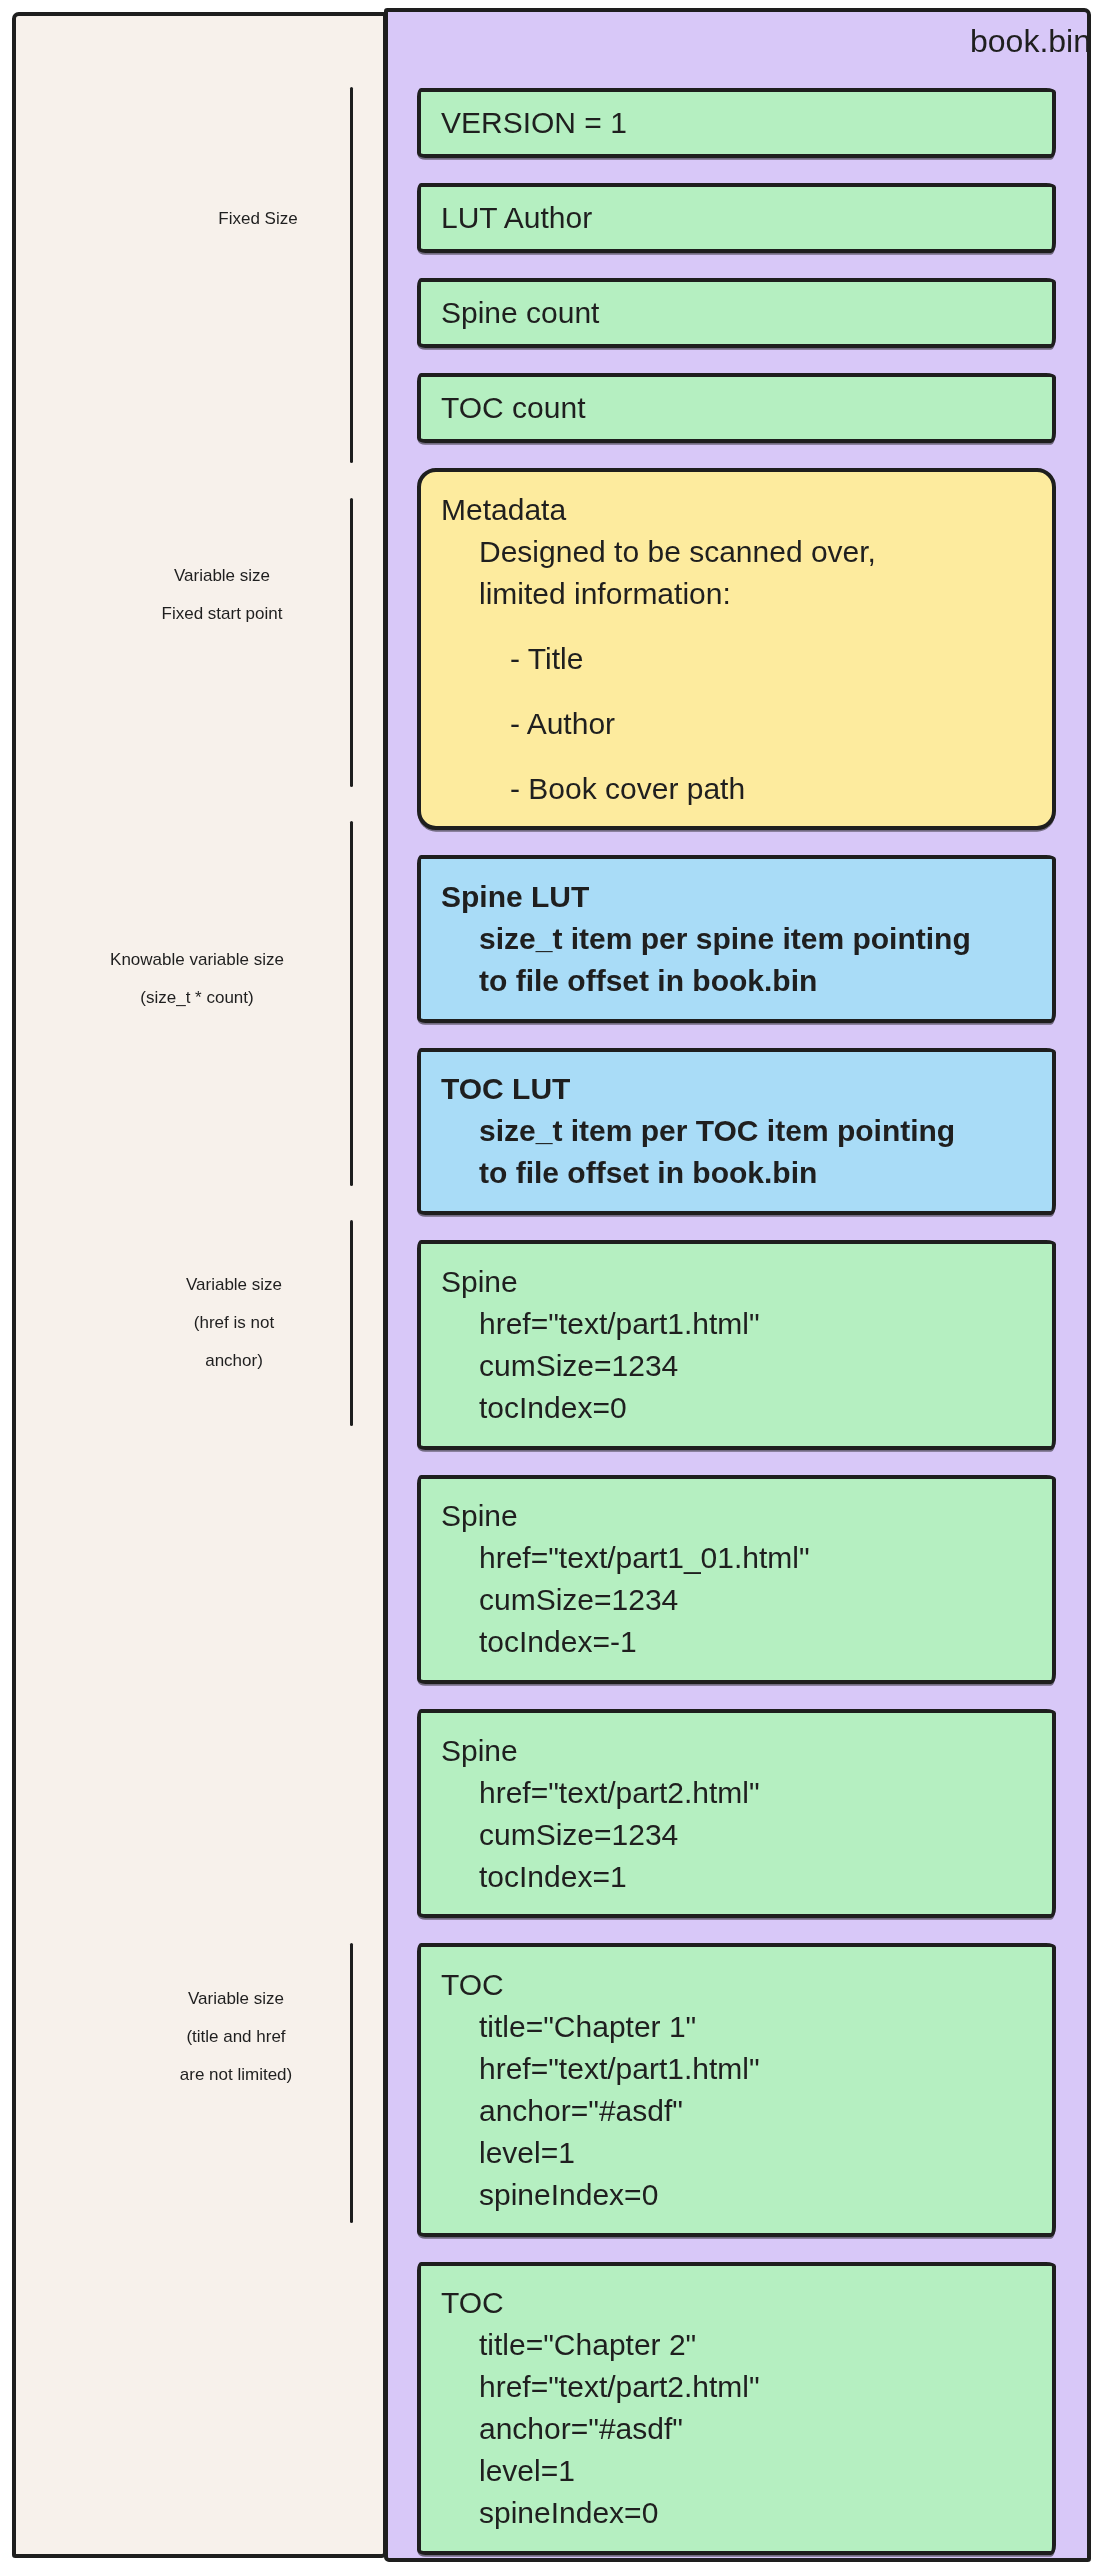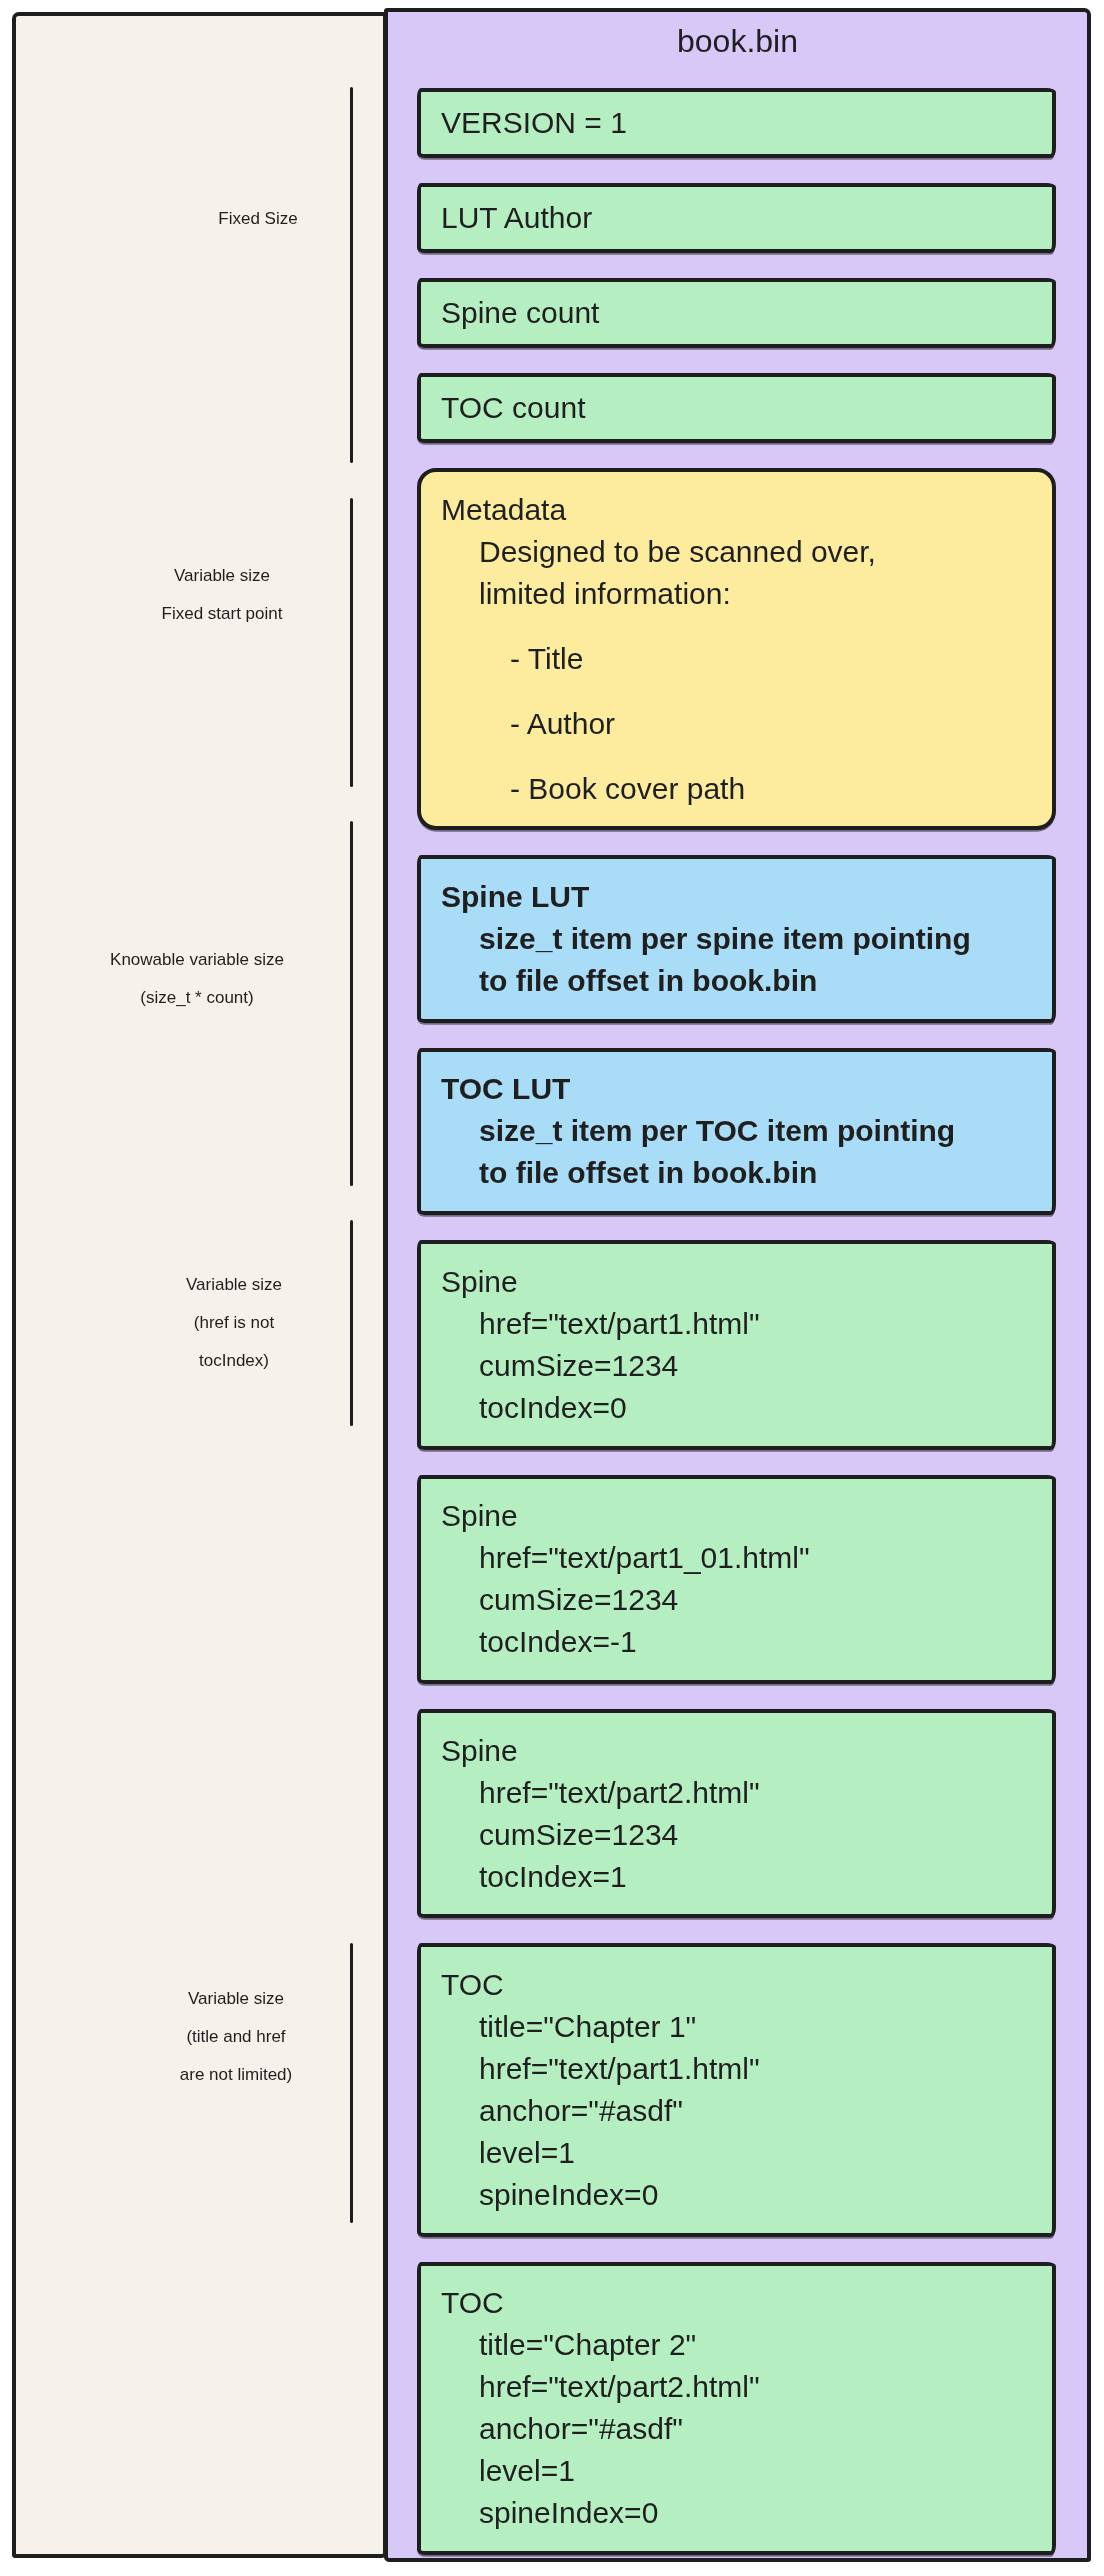--- a/index.html
+++ b/index.html
@@ -30,21 +30,21 @@
   
   #right-panel{
     position:absolute;left:384px;top:8.4px;width:707px;height:2554px;
     background:var(--container);
     border:4.2px solid var(--stroke);
     border-radius:3.3px 6.7px 3.3px 5px;
     box-sizing:border-box;
   }
   #container-title{
     position:absolute;left:384px;top:22px;width:707px;
-    text-align:center;font-size:32px;line-height:38px;
+    text-align:right;font-size:32px;line-height:38px;
     color:var(--text);
   }
   
   #blocks{
     position:absolute;left:417px;top:88px;width:639px;
     display:flex;flex-direction:column;gap:25px;
   }
   .block{
     box-sizing:border-box;width:100%;
     border:4.2px solid var(--stroke);
@@ -165,21 +165,21 @@
     </div>
     <div class="bracket" id="bracket-variable-size-fixed-start"></div>
     <div class="side-label" id="label-knowable-variable-size">
       <div>Knowable variable size</div>
       <div>(size_t * count)</div>
     </div>
     <div class="bracket" id="bracket-knowable-variable-size"></div>
     <div class="side-label" id="label-variable-size-href">
       <div>Variable size</div>
       <div>(href is not</div>
-      <div>tocIndex)</div>
+      <div>anchor)</div>
     </div>
     <div class="bracket" id="bracket-variable-size-href"></div>
     <div class="side-label" id="label-variable-size-title-href">
       <div>Variable size</div>
       <div>(title and href</div>
       <div>are not limited)</div>
     </div>
     <div class="bracket" id="bracket-variable-size-title-href"></div>
   </div>
 

